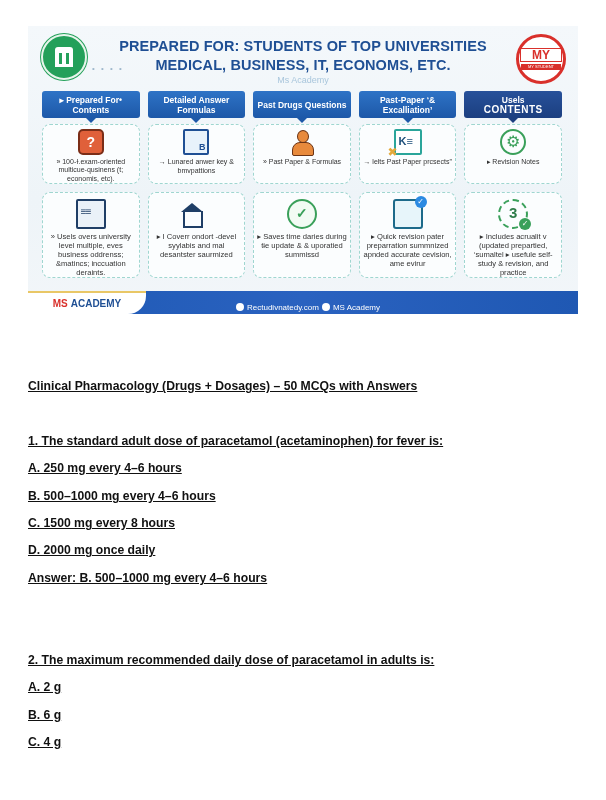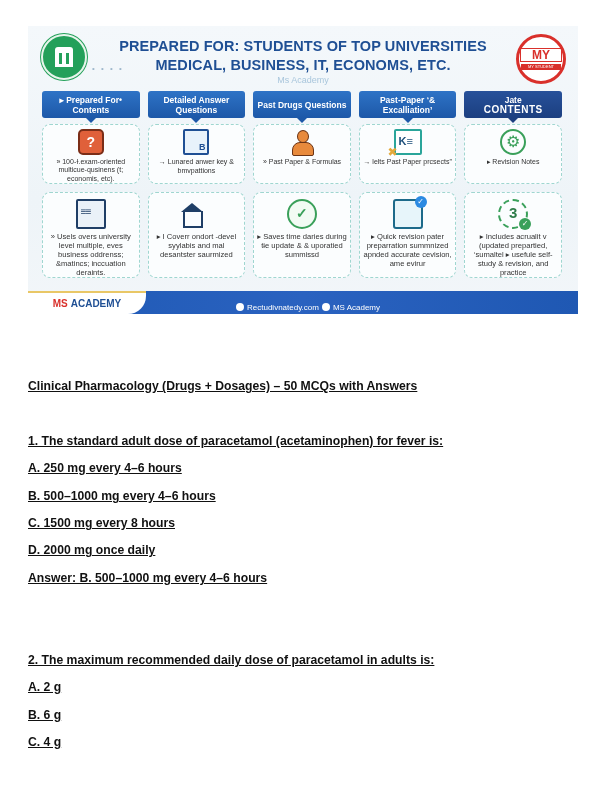--- a/index.html
+++ b/index.html
@@ -129,26 +129,26 @@
     <div class="title2">MEDICAL, BUSINESS, IT, ECONOMS, ETC.</div>
     <div class="subtitle">Ms Academy</div>
     <div class="logo-right">
       <span class="my">MY</span>
       <span class="ribbon">MY STUDENT</span>
     </div>
   </div>
 
   <div class="col-tabs">
     <div class="tab">▸ Prepared For• Contents</div>
-    <div class="tab">Detailed Answer Questions</div>
+    <div class="tab">Detailed Answer Formulas</div>
     <div class="tab">Past Drugs Questions</div>
     <div class="tab">Past-Paper ‘&amp; Excalliation’</div>
     <div class="tab dark">
       <div>
-        <div>Jate</div>
+        <div>Usels</div>
         <div class="big">CONTENTS</div>
       </div>
     </div>
   </div>
 
   <div class="grid-row r1">
     <div class="card">
       <div class="icon i-chest"></div>
       <div class="txt">» 100-ɫ.exam-oriented multicue-qusinens (t; economis, etc).</div>
     </div>

